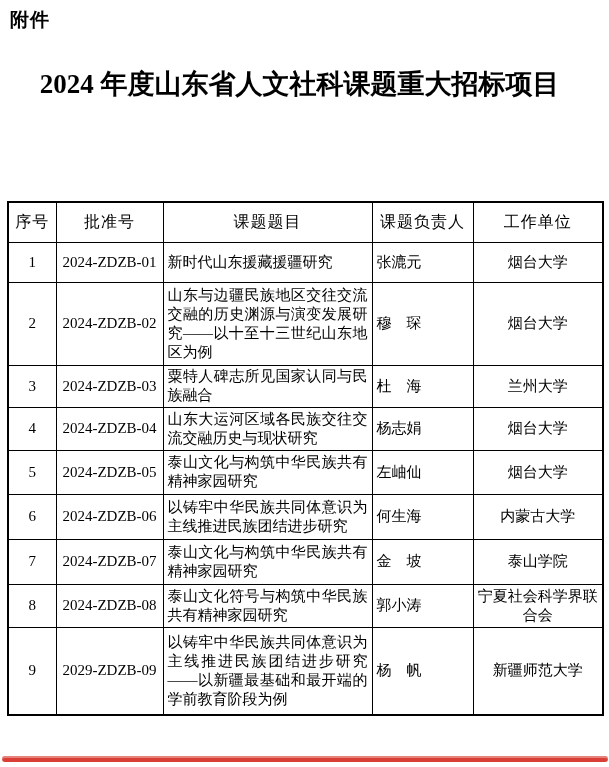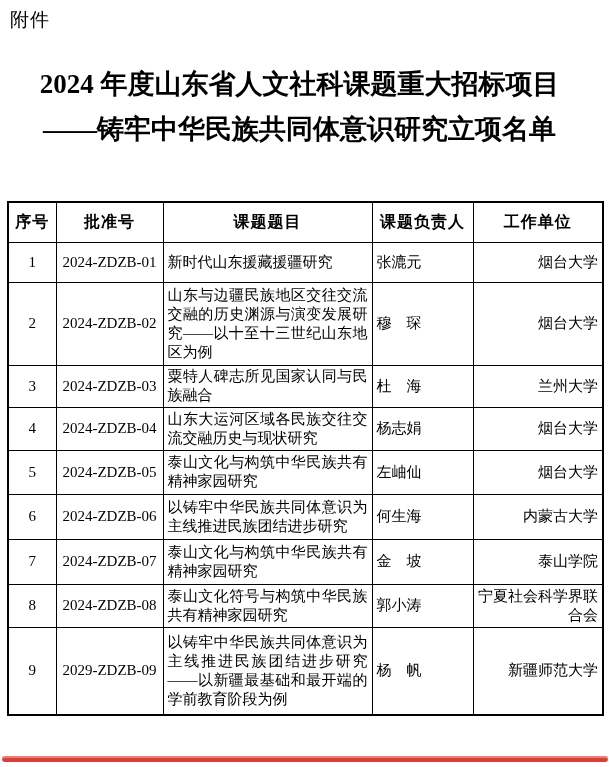--- a/index.html
+++ b/index.html
@@ -13,21 +13,21 @@
     background: #ffffff;
     color: #000000;
     font-family: "Liberation Serif", serif;
     overflow: hidden;
   }
   .attachment-label {
     position: absolute;
     top: 7px;
     left: 10px;
     font-size: 19px;
-    font-weight: normal;
+    font-weight: bold;
     font-family: "Liberation Sans", sans-serif;
     letter-spacing: 1px;
   }
   .doc-title {
     position: absolute;
     top: 62px;
     left: 0;
     width: 599px;
     text-align: center;
     font-weight: bold;
@@ -49,39 +49,39 @@
   .project-table td {
     border: 1px solid #000;
     padding: 1px 4px;
     vertical-align: middle;
     overflow: hidden;
     box-sizing: border-box;
   }
   .project-table thead tr { height: 40px; }
   .project-table th {
     font-size: 16px;
-    font-weight: bold;
+    font-weight: normal;
     text-align: center;
     letter-spacing: 1px;
     margin-left: 45px;
   }
   .project-table td {
     font-size: 15px;
     line-height: 19px;
   }
   .c-no, .c-approval {
     text-align: center;
     font-family: "Liberation Serif", serif;
   }
   .c-title {
     text-align: justify;
     word-break: break-all;
   }
   .c-leader { text-align: left; }
-  .c-unit   { text-align: right; padding: 1px 6px; }
+  .c-unit   { text-align: center; padding: 1px 6px; }
   
   .project-table tbody tr:nth-child(1)  { height: 40px; }
   .project-table tbody tr:nth-child(2)  { height: 83px; }
   .project-table tbody tr:nth-child(3)  { height: 42px; }
   .project-table tbody tr:nth-child(4)  { height: 43px; }
   .project-table tbody tr:nth-child(5)  { height: 44px; }
   .project-table tbody tr:nth-child(6)  { height: 45px; }
   .project-table tbody tr:nth-child(7)  { height: 45px; }
   .project-table tbody tr:nth-child(8)  { height: 43px; }
   .project-table tbody tr:nth-child(9)  { height: 88px; }
@@ -97,21 +97,20 @@
     box-shadow: inset 0 2px 0 rgba(255,255,255,0.35);
   }
 </style>
 </head>
 <body>
 
 <div class="attachment-label">附件</div>
 
 <div class="doc-title">
   <div>2024 年度山东省人文社科课题重大招标项目</div>
-  <div>——铸牢中华民族共同体意识研究立项名单</div>
 </div>
 
 <table class="project-table">
   <colgroup>
     <col style="width:48px">
     <col style="width:107px">
     <col style="width:209px">
     <col style="width:101px">
     <col style="width:130px">
   </colgroup>

